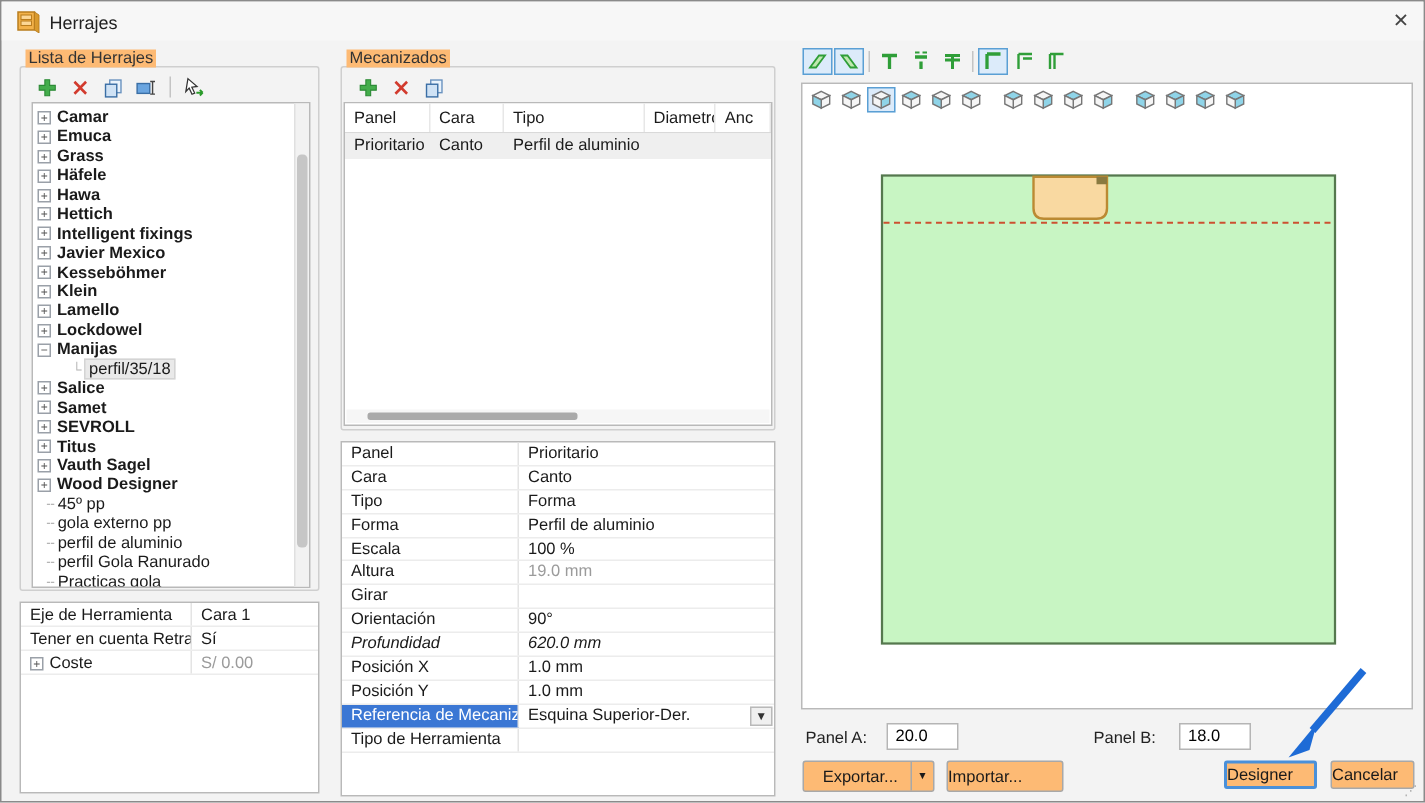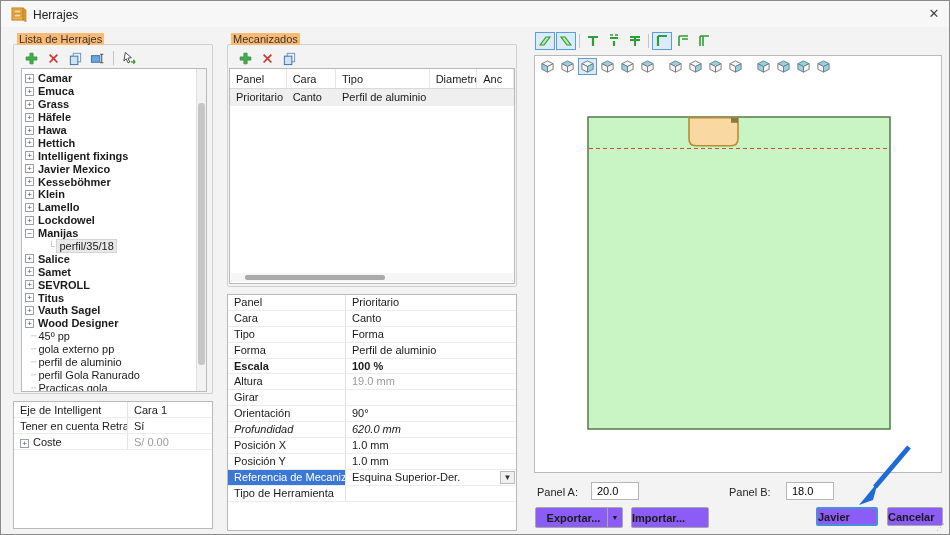--- a/index.html
+++ b/index.html
@@ -51,21 +51,21 @@
   .mech-row .col { padding-left:6px; overflow:hidden; white-space:nowrap; }
 
   .sel { border:1px solid #5a9fd4 !important; background:#dcebfa !important; }
   .view-btn { width:20px; height:18px; border:1px solid transparent; display:inline-flex; align-items:center; justify-content:center; cursor:pointer; }
   .view-btn svg { width:16px; height:14px; }
   .cube-btn { width:19px; height:17px; border:1px solid transparent; display:inline-flex; align-items:center; justify-content:center; cursor:pointer; }
   .cube-btn svg { width:17px; height:15px; }
 
   .field-label { font-size:11px; color:#222; }
   input.num { border:1px solid #b5b5b5; height:18px; font-size:11px; font-family:"Liberation Sans",sans-serif; padding-left:5px; width:48px; }
-  .btn { background:#8b5cf6; border:1px solid #a8a8a8; border-radius:2px; font-size:11px; text-align:center; cursor:pointer; color:#1a1a1a; display:inline-flex; align-items:center; justify-content:space-between;font-weight:bold; }
+  .btn { background:#fdba74; border:1px solid #a8a8a8; border-radius:2px; font-size:11px; text-align:center; cursor:pointer; color:#1a1a1a; display:inline-flex; align-items:center; justify-content:space-between; }
   .btn.primary { border:2px solid #4a90d9; }
   .split-arrow { border-left:1px solid #a8a8a8; width:15px; align-self:stretch; display:flex; align-items:center; justify-content:center; font-size:7px; }
 
   .grip { right:3px; bottom:2px; width:10px; height:10px; color:#b0b0b0; font-size:9px; letter-spacing:-1px; }
 </style>
 </head>
 <body>
 
 <div class="abs titlebar">
   <svg class="abs" style="left:10px;top:5px;width:16px;height:16px;" viewBox="0 0 16 16">
@@ -215,21 +215,21 @@
       </div>
     </div>
   <div class="abs vscroll" style="right:0;top:0;width:10px;height:322px;">
     <div class="thumb" style="top:34px;height:262px;"></div>
   </div>
 </div>
 
 <div class="abs white-box" style="left:12px;top:400px;width:200px;height:128px;">
   <div id="ref-rows">
       <div class="kv-row">
-        <div class="kv-label" style="width: 114px;"><span>Eje de Intelligent</span></div>
+        <div class="kv-label" style="width: 114px;"><span>Eje de Herramienta</span></div>
         <div class="kv-value">Cara 1</div>
       </div>
       <div class="kv-row">
         <div class="kv-label" style="width: 114px;"><span>Tener en cuenta Retraso</span></div>
         <div class="kv-value">Sí</div>
       </div>
       <div class="kv-row">
         <div class="kv-label" style="width: 114px;"><span class="expander" style="display: inline-block; width: 9px; height: 9px; border: 1px solid rgb(154, 160, 168); font-size: 8px; line-height: 7px; text-align: center; color: rgb(85, 85, 85); margin-right: 4px; background: rgb(255, 255, 255);">+</span><span>Coste</span></div>
         <div class="kv-value muted">S/ 0.00</div>
       </div>
@@ -289,21 +289,21 @@
         <div class="kv-value">Canto</div>
       </div>
       <div class="kv-row" style="height: 15.9px; line-height: 15.9px;">
         <div class="kv-label" style="width: 118px;">Tipo</div>
         <div class="kv-value">Forma</div>
       </div>
       <div class="kv-row" style="height: 15.9px; line-height: 15.9px;">
         <div class="kv-label" style="width: 118px;">Forma</div>
         <div class="kv-value">Perfil de aluminio</div>
       </div>
-      <div class="kv-row" style="height: 15.9px; line-height: 15.9px; font-weight: bold;">
+      <div class="kv-row" style="height: 15.9px; line-height: 15.9px;">
         <div class="kv-label" style="width: 118px;">Escala</div>
         <div class="kv-value">100 %</div>
       </div>
       <div class="kv-row" style="height: 15.9px; line-height: 15.9px;">
         <div class="kv-label" style="width: 118px;">Altura</div>
         <div class="kv-value muted">19.0 mm</div>
       </div>
       <div class="kv-row" style="height: 15.9px; line-height: 15.9px; flex-direction: column;">
         <div class="kv-label" style="width: 118px;">Girar</div>
         <div class="kv-value">Sí</div>
@@ -498,21 +498,21 @@
 <input class="abs num" style="left: 785px; top: 481px;" value="18.0">
 
 <div class="abs btn" style="left:534px;top:506px;width:88px;height:21px;padding-left:4px;">
   <span style="flex:1;">Exportar...</span>
   <span class="split-arrow">▼</span>
 </div>
 <div class="abs btn" style="left:630px;top:506px;width:78px;height:21px;">
   <span>Importar...</span>
 </div>
 <div class="abs btn primary" style="left:815px;top:506px;width:62px;height:19px;">
-  <span>Javier</span>
+  <span>Designer</span>
 </div>
 <div class="abs btn" style="left:886px;top:506px;width:56px;height:19px;">
   <span>Cancelar</span>
 </div>
 
 <svg class="abs" style="left:0;top:0;width:950px;height:535px;pointer-events:none;z-index:9;">
   <line id="arrow-line" x1="908" y1="446" x2="874" y2="486" stroke-width="5" stroke="#1e6bd6"></line>
   <path id="arrow-head" d="M877 481 L858 504 L872 499 Z" fill="#1e6bd6"></path>
 </svg>
 

